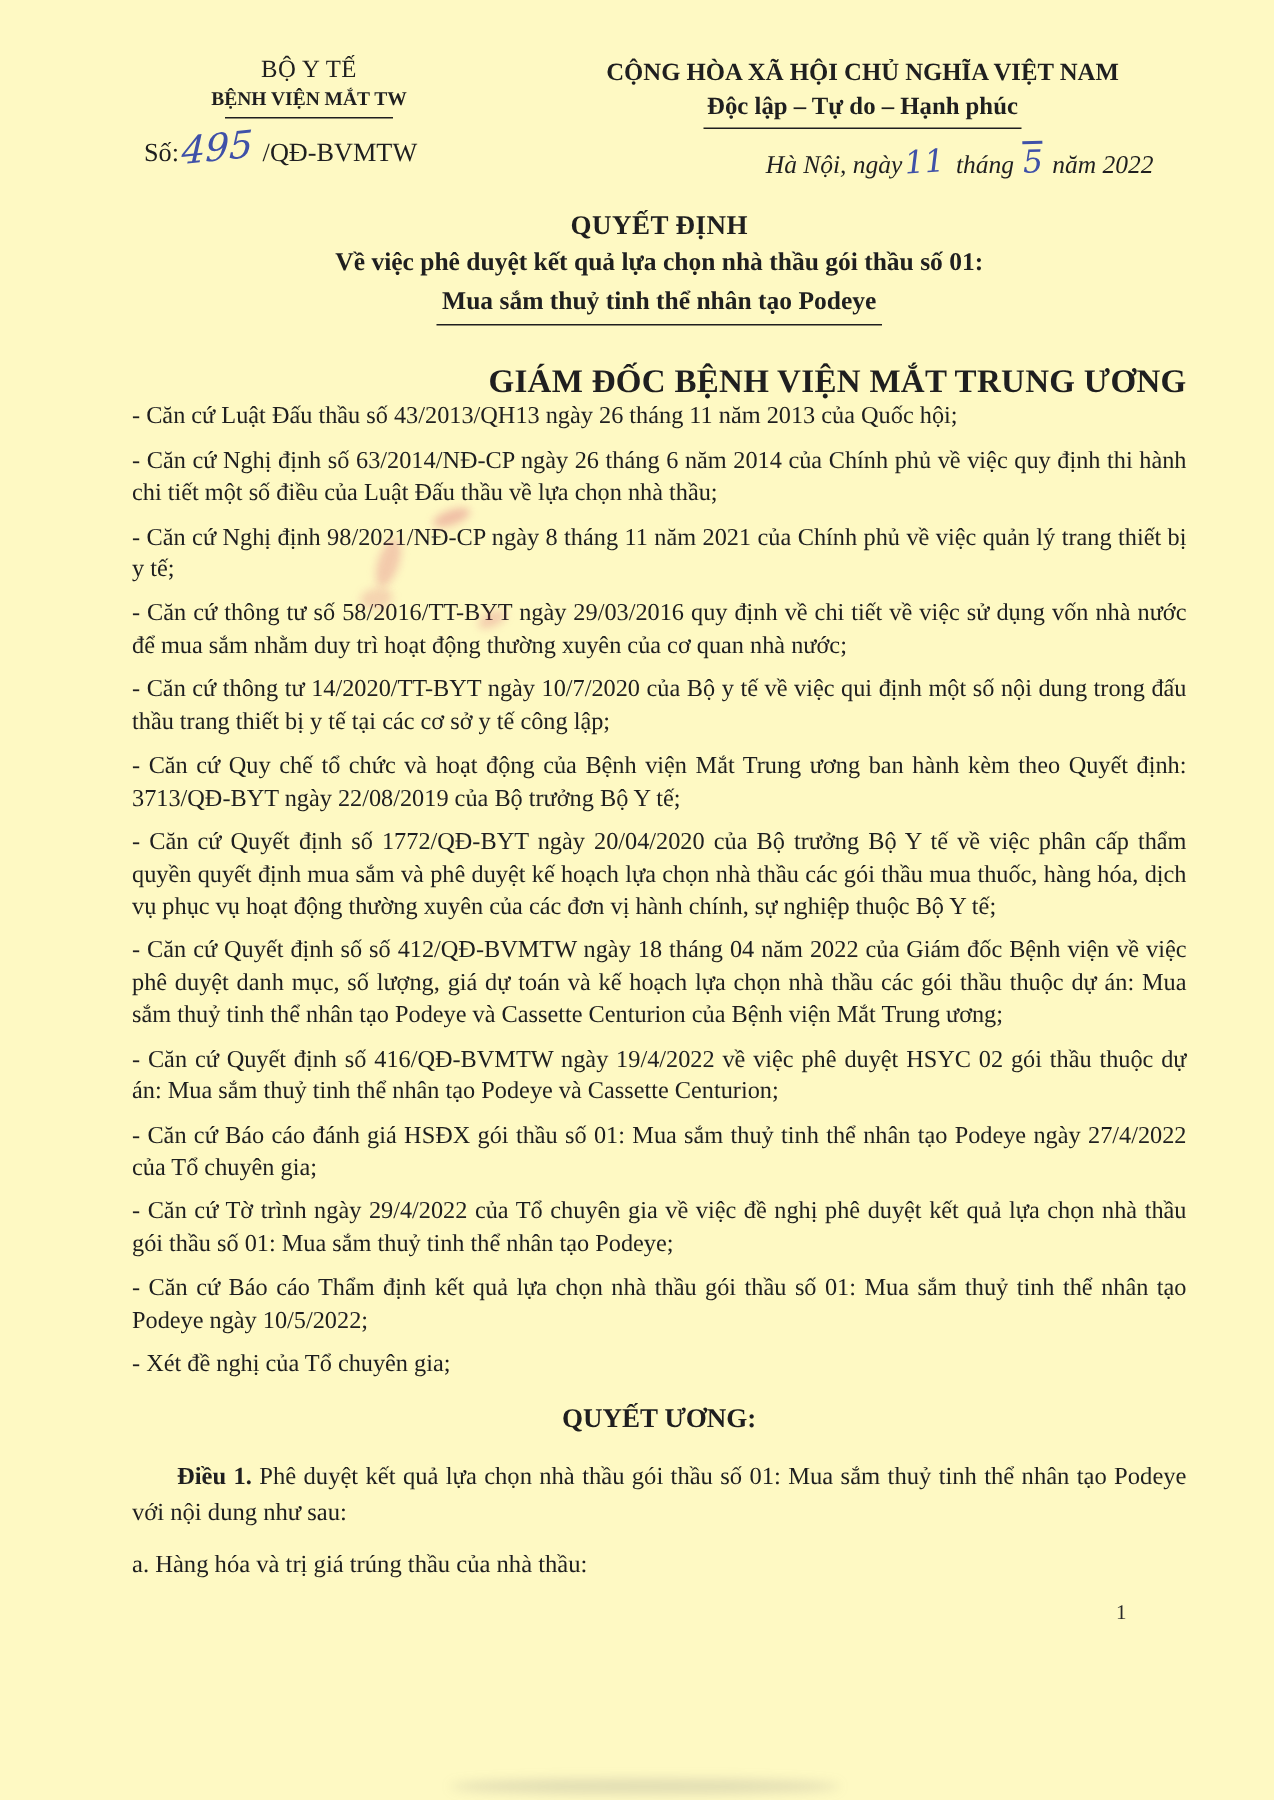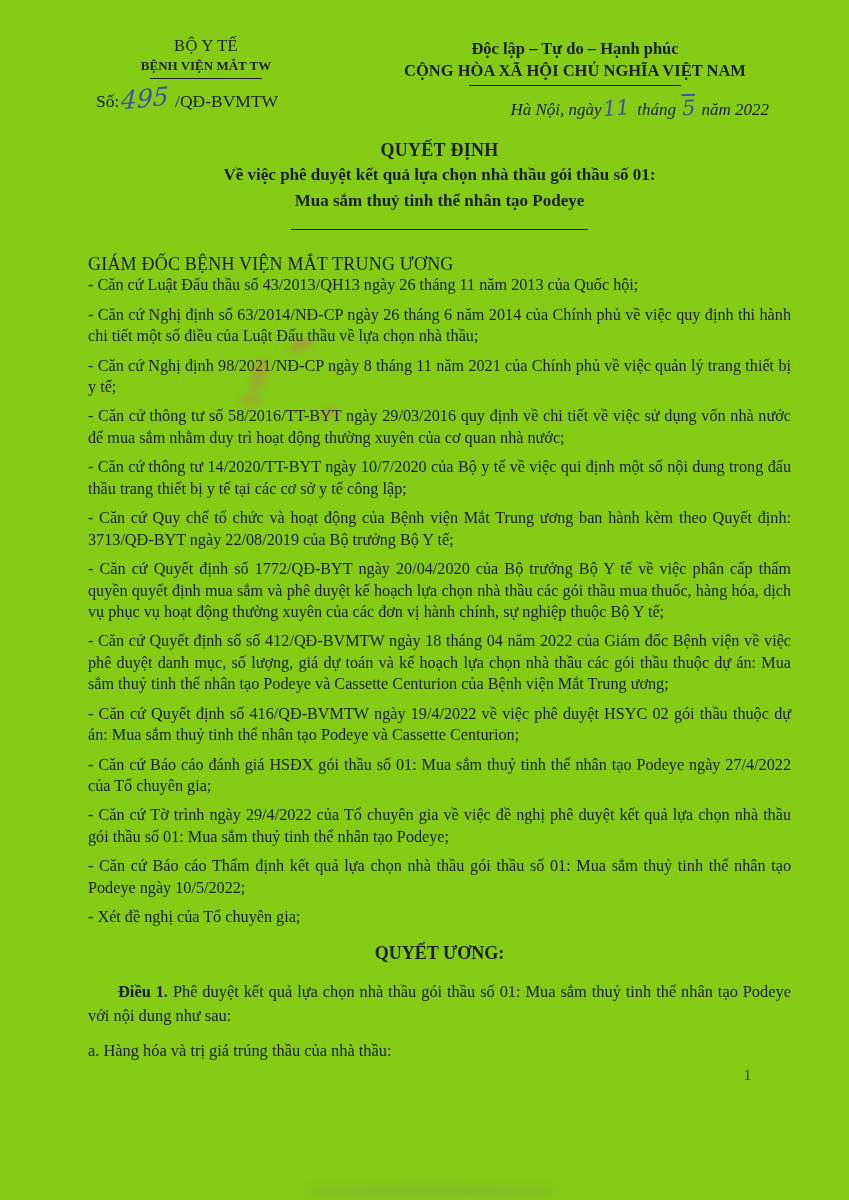--- a/index.html
+++ b/index.html
@@ -6,21 +6,21 @@
   body{
     width:849px;height:1200px;
     background:#f4f4f2;
     font-family:"Liberation Serif","DejaVu Serif",serif;
     color:#1f1f1f;
     position:relative;
     overflow:hidden;
   }
   .page{
     position:absolute;inset:0;
-    background:#84cc16;
+    background:#fef9c3;
     box-sizing:border-box;
     padding:36px 58px 0 88px;
   }
   
   .hdr{display:flex;justify-content:space-between;align-items:flex-start;}
   .hdr-left{width:272px;text-align:center;flex:none;margin-left:-18px;}
   .hdr-right{width:432px;text-align:center;flex:none;}
   .hdr-line1{font-size:16.5px;letter-spacing:.3px;}
   .hdr-line2{font-size:13px;font-weight:bold;margin-top:2px;}
   .rule{height:0;border-bottom:1.6px solid #1f1f1f;margin:4px auto 0;}
@@ -34,22 +34,22 @@
     display:inline-block;
   }
   .hand-so{font-size:25px;transform:rotate(-6deg) skewX(-8deg);margin:0 6px 0 2px;line-height:0;}
   .date-line{margin-top:14px;font-style:italic;font-size:17px;text-align:right;padding-right:22px;white-space:nowrap;}
   .hand-day{font-size:21px;transform:rotate(-4deg);margin:0 8px 0 1px;line-height:0;}
   .hand-month{font-size:21px;transform:rotate(-2deg);margin:0 6px;line-height:0;text-decoration:overline;}
   
   .title-block{text-align:center;margin-top:20px;}
   .title-main{font-size:18px;font-weight:bold;letter-spacing:.3px;}
   .title-sub{font-size:17px;font-weight:bold;margin-top:3px;line-height:1.35;}
-  .title-sub2{display:inline-block;border-bottom:1.7px solid #1f1f1f;padding:0 4px 16px;}
-  .issuer{font-size:18px;font-weight:normal;text-align:left;margin-top:24px;letter-spacing:.2px;}
+  .title-sub2{display:inline-block;border-bottom:1.7px solid #1f1f1f;padding:0 4px 3px;}
+  .issuer{font-size:22px;font-weight:bold;text-align:right;margin-top:24px;letter-spacing:.2px;}
   
   .body-block{}
   .body-block p{
     margin:0 0 8.5px 0;
     font-size:16.2px;
     line-height:1.31;
     text-align:justify;
   }
   .decision-heading{font-size:18px;font-weight:bold;text-align:center;margin:14px 0 16px;}
   .article p{margin:0 0 10px 0;font-size:16.4px;line-height:1.5;text-align:justify;}
@@ -76,22 +76,22 @@
   <div class="hdr">
     <div class="hdr-left">
       <div class="hdr-line1">BỘ Y TẾ</div>
       <div class="hdr-line2">BỆNH VIỆN MẮT TW</div>
       <div class="rule rule-left"></div>
       <div class="so-line">
         <span>Số:</span><span class="hand hand-so">495</span><span>/QĐ-BVMTW</span>
       </div>
     </div>
     <div class="hdr-right">
+      <div class="hdr-line2" style="font-size:16.5px;">CỘNG HÒA XÃ HỘI CHỦ NGHĨA VIỆT NAM</div>
       <div class="hdr-line2" style="font-size:16.5px;margin-top:3px;">Độc lập – Tự do – Hạnh phúc</div>
-      <div class="hdr-line2" style="font-size:16.5px;">CỘNG HÒA XÃ HỘI CHỦ NGHĨA VIỆT NAM</div>
       <div class="rule rule-right"></div>
       <div class="date-line">
         <span>Hà Nội, ngày</span><span class="hand hand-day">11</span><span>tháng</span><span class="hand hand-month">5</span><span>năm 2022</span>
       </div>
     </div>
   </div>
 
   <div class="title-block">
     <div class="title-main">QUYẾT ĐỊNH</div>
     <div class="title-sub">Về việc phê duyệt kết quả lựa chọn nhà thầu gói thầu số 01:</div>

